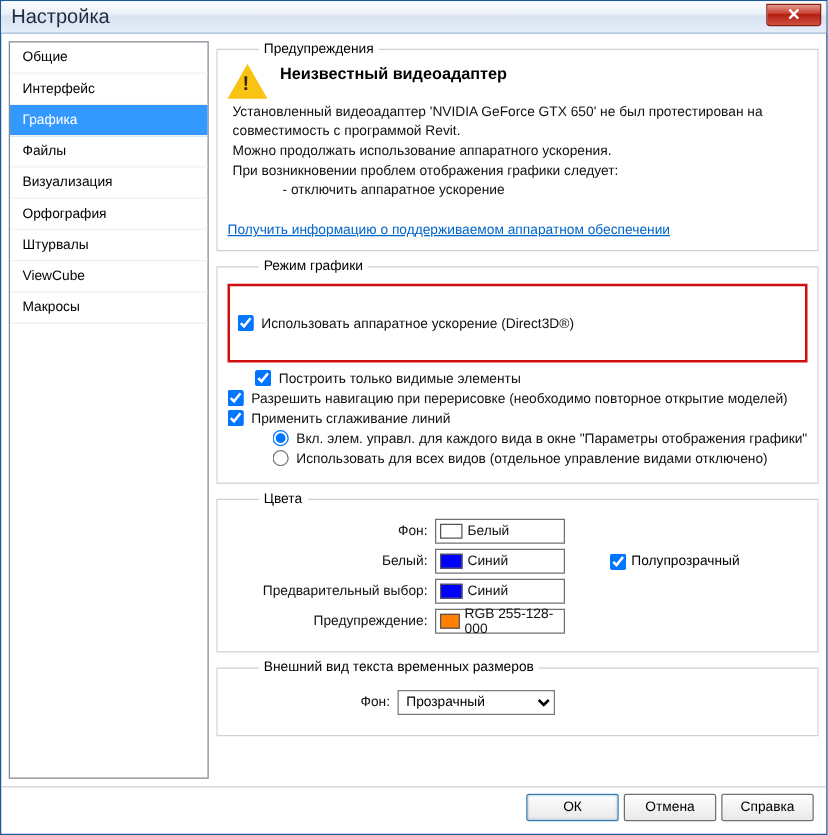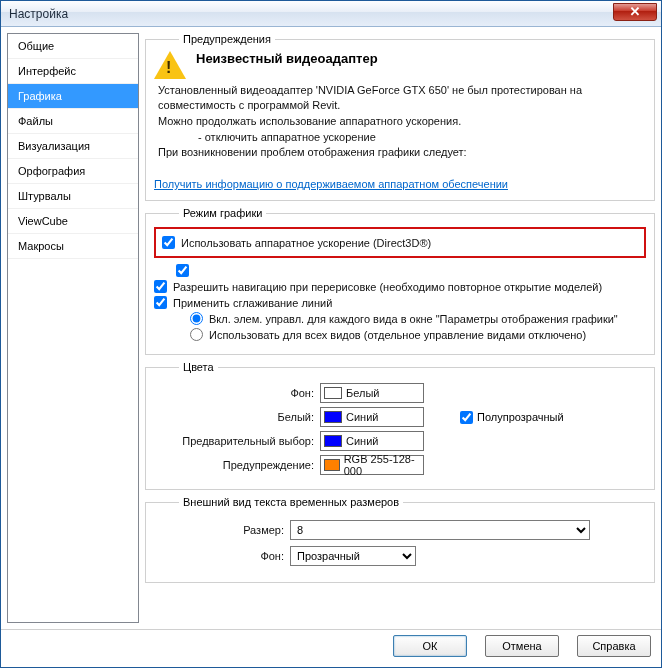--- a/index.html
+++ b/index.html
@@ -1,60 +1,60 @@
 <!DOCTYPE html>
 <html><head>
 <meta charset="utf-8">
 <style>
 * { box-sizing: border-box; margin: 0; padding: 0; font-family: 'Segoe UI', Tahoma, sans-serif; font-size: 11px; }
 body { background: #5a6a7a; width: 662px; height: 668px; overflow: hidden; }
 
 .window { width: 662px; height: 668px; background: #fff; border: 1px solid #1e5a99; box-shadow: 0 0 8px rgba(0,0,0,0.4); position: relative; }
 
 .titlebar { height: 26px; background: linear-gradient(#fdfeff,#e8eef7 45%,#d7e2f0 46%,#e6eef9); border-bottom: 1px solid #9ab5d3; display: flex; align-items: center; padding: 0 4px 0 8px; position: relative; }
-.titlebar .title { color: #1e2b3c; font-size: 12px; }
+.titlebar .title { color: #1e2b3c; font-size: 16px; }
 .close-btn { position: absolute; right: 4px; top: 2px; width: 44px; height: 18px; background: linear-gradient(#e49a92,#c8392a 45%,#b11f10 46%,#cf5040); border: 1px solid #8a2115; border-radius: 0 0 3px 3px; color: #fff; text-align: center; line-height: 15px; font-weight: bold; font-size: 13px; cursor: pointer; }
 
 .body { display: flex; height: 602px; padding: 6px; gap: 6px; }
-.sidebar { width: 132px; border: 1px solid #828790; background: #fff; }
+.sidebar { width: 160px; border: 1px solid #828790; background: #fff; }
 .sidebar-item { padding: 6px 10px; color: #000; cursor: pointer; border-bottom: 1px solid #f0f0f0; }
 .sidebar-item.active { background: #3399ff; color: #fff; }
 
 .content { flex: 1; overflow: hidden; display: flex; flex-direction: column; gap: 6px; }
 
 fieldset { border: 1px solid #d0d0d0; padding: 6px 8px 10px 8px; position: relative; }
 legend { padding: 0 4px; color: #000; margin-left: 25px; }
 
 .warn-row { display: flex; gap: 10px; align-items: flex-start; margin-bottom: 4px; }
 .warn-icon { width: 32px; height: 28px; position: relative; flex-shrink: 0; }
 .triangle { width: 0; height: 0; border-left: 16px solid transparent; border-right: 16px solid transparent; border-bottom: 28px solid #f9c314; position: absolute; }
 .excl { position: absolute; left: 12px; top: 8px; color: #3a2a00; font-weight: bold; font-size: 16px; }
 .warn-title { font-weight: bold; font-size: 13px; }
 .warn-body { margin-left: 4px; line-height: 1.35; color: #111; }
 .warn-body div { margin-top: 1px; }
 .link { color: #0066cc; text-decoration: underline; cursor: pointer; display: inline-block; margin-top: 18px; }
 
-.highlight-box { border: 2px solid #d01010; padding: 4px 6px; margin: 2px 0 6px 0; }
+.highlight-box { border: 2px solid #d01010; padding: 20px 6px; margin: 2px 0 6px 0; }
 .chk-row, .rad-row { display: flex; align-items: center; gap: 4px; margin: 3px 0; color: #111; }
 .chk-row input, .rad-row input { margin-right: 2px; }
 .indent1 { margin-left: 22px; }
 .indent2 { margin-left: 36px; }
 
 .color-row { display: flex; align-items: center; margin: 4px 0; gap: 6px; }
 .color-label { width: 160px; text-align: right; color: #111; }
 .color-btn { width: 104px; height: 20px; border: 1px solid #707070; background: #fff; display: flex; align-items: center; padding: 0 3px; gap: 4px; cursor: pointer; }
 .swatch { width: 18px; height: 12px; border: 1px solid #555; }
 .color-name { color: #111; }
 .semi-chk { display: flex; align-items: center; gap: 4px; margin-left: 30px; }
 
 .form-row { display: flex; align-items: center; margin: 6px 0; gap: 6px; }
 .form-label { width: 130px; text-align: right; color: #111; }
 select { border: 1px solid #7a7a7a; height: 20px; padding: 0 2px; background: #fff; }
 
-.footer { height: 32px; border-top: 1px solid #d0d0d0; display: flex; justify-content: flex-end; align-items: center; gap: 18px; padding: 0 10px; }
+.footer { height: 32px; border-top: 1px solid #d0d0d0; display: flex; justify-content: flex-end; align-items: center; gap: 4px; padding: 0 10px; }
 .btn { min-width: 74px; height: 22px; border: 1px solid #707070; background: linear-gradient(#fefefe,#e9e9e9); border-radius: 2px; cursor: pointer; padding: 0 10px; }
 .btn.primary { border: 1px solid #3c7fb1; box-shadow: 0 0 2px #6aa7d6 inset; }
 </style>
 </head>
 <body>
 
 <div class="window">
   <div class="titlebar">
     <span class="title">Настройка</span>
     <div class="close-btn">✕</div>
@@ -80,36 +80,37 @@
         <div class="warn-row">
           <div class="warn-icon">
             <div class="triangle"></div>
               <div class="excl">!</div>
           </div>
           <div class="warn-title">Неизвестный видеоадаптер</div>
         </div>
         <div class="warn-body">
           <div>Установленный видеоадаптер 'NVIDIA GeForce GTX 650' не был протестирован на совместимость с программой Revit.</div>
           <div>Можно продолжать использование аппаратного ускорения.</div>
+          <div>При возникновении проблем отображения графики следует:</div>
           <div style="margin-left:40px">- отключить аппаратное ускорение</div>
-          <div>При возникновении проблем отображения графики следует:</div>
         </div>
         <a class="link">Получить информацию о поддерживаемом аппаратном обеспечении</a>
       </fieldset>
 
       <fieldset>
         <legend>Режим графики</legend>
         <div class="highlight-box">
           <label class="chk-row">
             <input type="checkbox" checked="" style="">
             <span>Использовать аппаратное ускорение (Direct3D®)</span>
           </label>
         </div>
         <label class="chk-row indent1">
           <input type="checkbox" checked="" style="">
+          <span>Построить только видимые элементы</span>
         </label>
         <label class="chk-row">
           <input type="checkbox" checked="" style="">
           <span>Разрешить навигацию при перерисовке (необходимо повторное открытие моделей)</span>
         </label>
         <label class="chk-row">
           <input type="checkbox" checked="" style="">
           <span>Применить сглаживание линий</span>
         </label>
         <label class="rad-row indent2">
@@ -154,26 +155,20 @@
           <div class="color-btn">
             <div class="swatch" style="background:#ff8000"></div>
             <span class="color-name">RGB 255-128-000</span>
           </div>
         </div>
       </fieldset>
 
       <fieldset>
         <legend>Внешний вид текста временных размеров</legend>
         <div class="form-row">
-          <div class="form-label">Размер:</div>
-          <select style="width:300px">
-            <option>8</option>
-          </select>
-        </div>
-        <div class="form-row">
           <div class="form-label">Фон:</div>
           <select style="width:126px">
             <option>Прозрачный</option>
           </select>
         </div>
       </fieldset>
 
     </div>
   </div>
 

